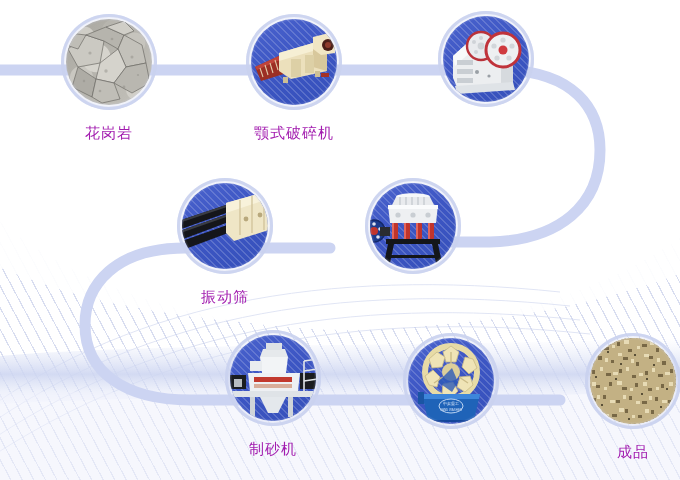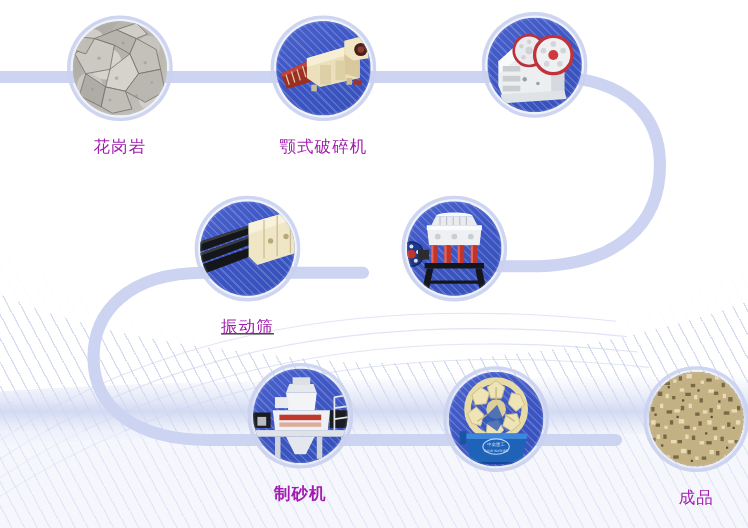--- a/index.html
+++ b/index.html
@@ -235,21 +235,21 @@
 
           <path d="M12,70 L70,66 L72,74 L14,78 Z" fill="#dfe3e7"></path>
           <circle cx="34" cy="56" r="2" fill="#9aa0a6"></circle>
           <circle cx="46" cy="60" r="1.6" fill="#9aa0a6"></circle>
         </svg>
       </div>
       <div class="ring"></div>
     </div>
   </div>
 
-  <div class="node" style="left:150px;top:178px;text-decoration:underline;">
+  <div class="node" style="left:150px;top:178px;">
     <div class="disc-wrap">
       <div class="disc blue">
         <svg class="disc-img" viewBox="0 0 86 86" style="overflow:visible">
 
           <g fill="#15161a">
             <path d="M-10,40 L44,22 L50,28 L-6,48 Z"></path>
             <path d="M-8,50 L46,31 L52,37 L-4,58 Z"></path>
             <path d="M-6,60 L48,41 L54,47 L-2,68 Z"></path>
           </g>
           <g fill="#3a3c42">
@@ -325,21 +325,21 @@
             <path d="M18,61 L24,61 L20,80 L14,80 Z"></path>
             <path d="M62,61 L68,61 L72,80 L66,80 Z"></path>
             <path d="M20,72 L66,72 L66,75 L20,75 Z"></path>
           </g>
         </svg>
       </div>
       <div class="ring"></div>
     </div>
   </div>
 
-  <div class="node" style="left:198px;top:330px;font-weight:bold;">
+  <div class="node" style="left:198px;top:330px;">
     <div class="disc-wrap">
       <div class="disc blue">
         <svg class="disc-img" viewBox="0 0 86 86" style="overflow:visible">
 
           <path d="M30,22 L58,22 L56,38 L32,38 Z" fill="#f2f4f6"></path>
           <path d="M33,14 L55,14 L58,22 L30,22 Z" fill="#e6e9ec"></path>
           <rect x="36" y="8" width="16" height="7" fill="#dde1e5"></rect>
           <rect x="20" y="26" width="12" height="10" fill="#e9ecef"></rect>
 
           <path d="M18,38 L70,38 L68,56 L20,56 Z" fill="#eef0f3"></path>

